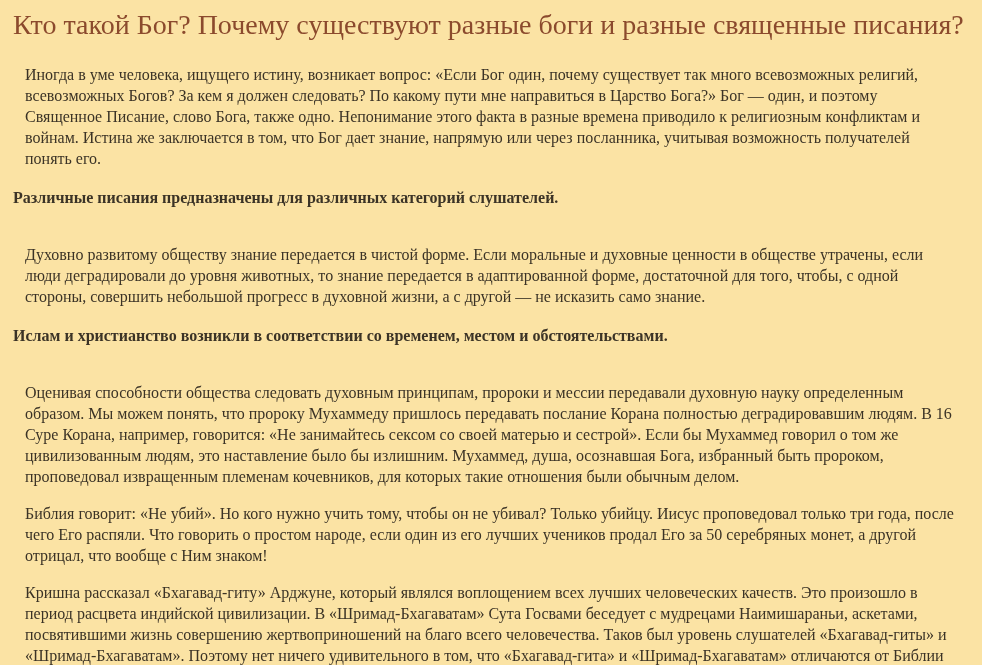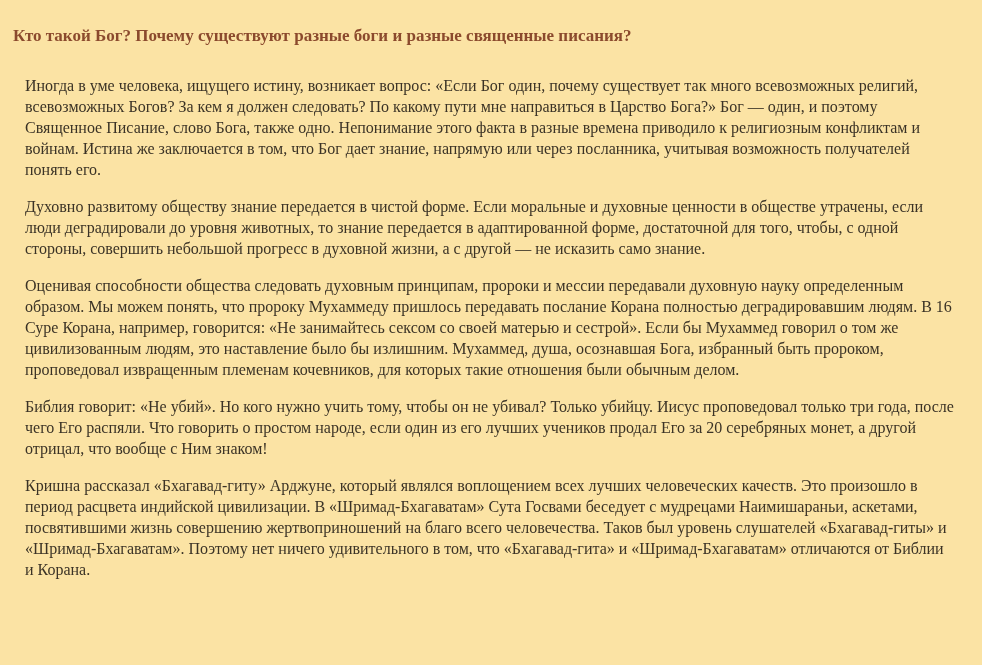--- a/index.html
+++ b/index.html
@@ -15,25 +15,25 @@
     background: var(--bg);
     font-family: "Liberation Serif", "DejaVu Serif", serif;
     color: var(--text-color);
     overflow: hidden;
   }
   .doc {
     padding: 0 15px 0 13px;
     width: 982px;
   }
   .page-title {
-    font-size: 17px;
+    font-size: 28px;
     line-height: 27px;
-    font-weight: bold;
+    font-weight: normal;
     color: var(--title-color);
-    margin: 22px 0 26px 0;
+    margin: 11px 0 26px 0;
   }
   p.body-paragraph {
     font-size: 16px;
     line-height: 21px;
     margin: 16px 12px;
   }
   p.subheading {
     font-size: 16px;
     line-height: 21px;
     font-weight: bold;
@@ -41,22 +41,24 @@
   }
 </style>
 </head>
 <body>
 
 <div class="doc">
   <h1 class="page-title">Кто такой Бог? Почему существуют разные боги и разные священные писания?</h1>
 
   <p class="body-paragraph">Иногда в уме человека, ищущего истину, возникает вопрос: «Если Бог один, почему существует так много всевозможных религий, всевозможных Богов? За кем я должен следовать? По какому пути мне направиться в Царство Бога?» Бог — один, и поэтому Священное Писание, слово Бога, также одно. Непонимание этого факта в разные времена приводило к религиозным конфликтам и войнам. Истина же заключается в том, что Бог дает знание, напрямую или через посланника, учитывая возможность получателей понять его.</p>
 
+  <p class="subheading">Различные писания предназначены для различных категорий слушателей.</p>
 
   <p class="body-paragraph">Духовно развитому обществу знание передается в чистой форме. Если моральные и духовные ценности в обществе утрачены, если люди деградировали до уровня животных, то знание передается в адаптированной форме, достаточной для того, чтобы, с одной стороны, совершить небольшой прогресс в духовной жизни, а с другой — не исказить само знание.</p>
 
+  <p class="subheading">Ислам и христианство возникли в соответствии со временем, местом и обстоятельствами.</p>
 
   <p class="body-paragraph">Оценивая способности общества следовать духовным принципам, пророки и мессии передавали духовную науку определенным образом. Мы можем понять, что пророку Мухаммеду пришлось передавать послание Корана полностью деградировавшим людям. В 16 Суре Корана, например, говорится: «Не занимайтесь сексом со своей матерью и сестрой». Если бы Мухаммед говорил о том же цивилизованным людям, это наставление было бы излишним. Мухаммед, душа, осознавшая Бога, избранный быть пророком, проповедовал извращенным племенам кочевников, для которых такие отношения были обычным делом.</p>
 
-  <p class="body-paragraph">Библия говорит: «Не убий». Но кого нужно учить тому, чтобы он не убивал? Только убийцу. Иисус проповедовал только три года, после чего Его распяли. Что говорить о простом народе, если один из его лучших учеников продал Его за 20 серебряных монет, а другой отрицал, что вообще с Ним знаком!</p>
+  <p class="body-paragraph">Библия говорит: «Не убий». Но кого нужно учить тому, чтобы он не убивал? Только убийцу. Иисус проповедовал только три года, после чего Его распяли. Что говорить о простом народе, если один из его лучших учеников продал Его за 50 серебряных монет, а другой отрицал, что вообще с Ним знаком!</p>
 
   <p class="body-paragraph">Кришна рассказал «Бхагавад-гиту» Арджуне, который являлся воплощением всех лучших человеческих качеств. Это произошло в период расцвета индийской цивилизации. В «Шримад-Бхагаватам» Сута Госвами беседует с мудрецами Наимишараньи, аскетами, посвятившими жизнь совершению жертвоприношений на благо всего человечества. Таков был уровень слушателей «Бхагавад-гиты» и «Шримад-Бхагаватам». Поэтому нет ничего удивительного в том, что «Бхагавад-гита» и «Шримад-Бхагаватам» отличаются от Библии и Корана.</p>
 </div>
 
 </body></html>

